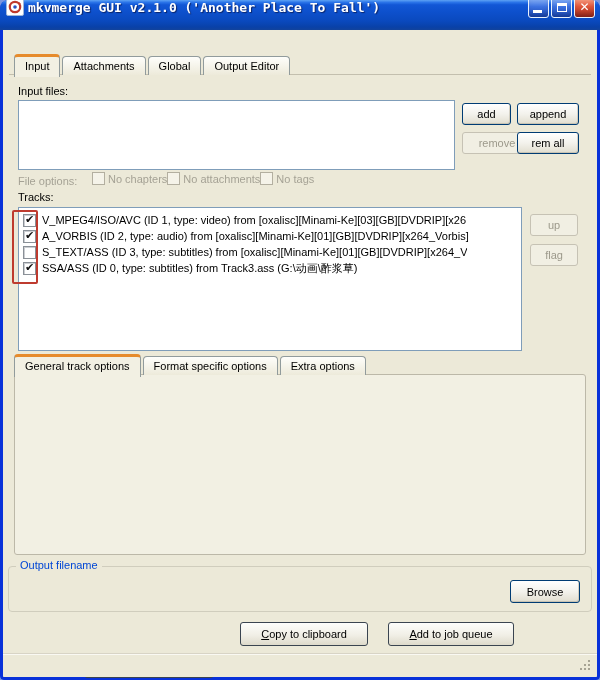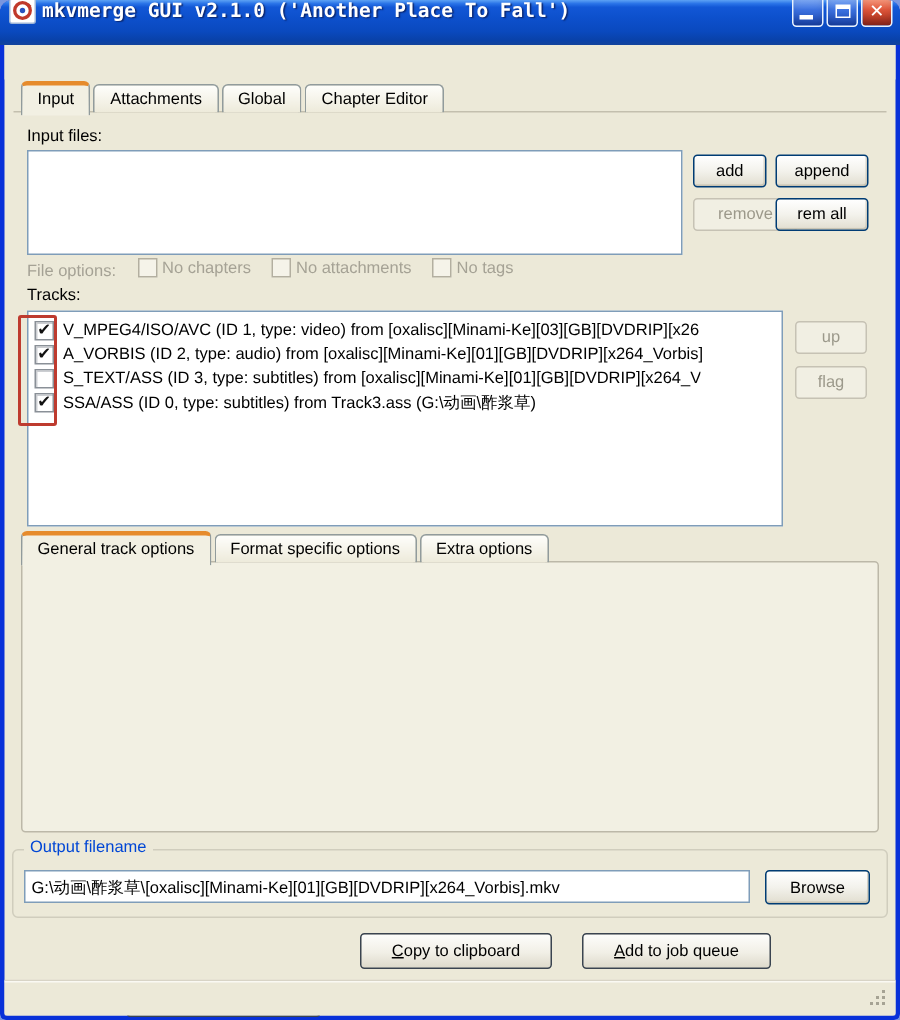--- a/index.html
+++ b/index.html
@@ -120,35 +120,35 @@
       <span class="menu-item"></span>
       <span class="menu-item"></span>
       <span class="menu-item"></span>
   </div>
 
   <div class="tabline"></div>
   <div class="tabrow tabrow-main">
     <span class="xtab active">Input</span>
     <span class="xtab">Attachments</span>
     <span class="xtab">Global</span>
-    <span class="xtab">Chapter Editor</span>
+    <span class="xtab">Output Editor</span>
   </div>
 
   <div class="lbl" style="left:18px;top:85px;">Input files:</div>
   <div class="listbox" style="left:18px;top:100px;width:437px;height:70px;">
     <div class="fileline"></div>
       <div class="fileline"></div>
   </div>
   <div class="btn" style="left:462px;top:103px;width:49px;height:22px;">add</div>
   <div class="btn" style="left:517px;top:103px;width:62px;height:22px;">append</div>
   <div class="btn dis" style="left:462px;top:132px;width:70px;height:22px;">remove</div>
   <div class="btn" style="left:517px;top:132px;width:62px;height:22px;">rem all</div>
 
   <div class="lbl dis" style="left:18px;top:175px;">File options:</div>
-  <div style="position:absolute;left:92px;top:172px;display:flex;align-items:center;gap:14px;">
+  <div style="position:absolute;left:92px;top:172px;display:flex;align-items:center;">
     <span style="display:flex;align-items:center;gap:3px;">
         <span class="cb dis">
           <span class="check hidden-check">✔</span>
         </span>
         <span class="lbl dis" style="position:static;">No chapters</span>
       </span>
       <span style="display:flex;align-items:center;gap:3px;">
         <span class="cb dis">
           <span class="check hidden-check">✔</span>
         </span>
@@ -224,21 +224,20 @@
   <div class="lbl dis" style="left:22px;top:499px;">Tags:</div>
   <div class="field" style="left:128px;top:494px;width:364px;height:21px;"></div>
   <div class="btn dis" style="left:502px;top:494px;width:70px;height:21px;">Browse</div>
 
   <div class="lbl dis" style="left:22px;top:527px;">Timecodes:</div>
   <div class="field" style="left:128px;top:522px;width:364px;height:21px;"></div>
   <div class="btn dis" style="left:502px;top:522px;width:70px;height:21px;">Browse</div>
 
   <div class="groupbox"></div>
   <div class="groupbox-caption">Output filename</div>
-  <input class="textinput" style="left: 16px; top: 580px; width: 484px; height: 22px;" readonly="" value="G:\动画\酢浆草\[oxalisc][Minami-Ke][01][GB][DVDRIP][x264_Vorbis].mkv">
   <div class="btn" style="left:510px;top:580px;width:70px;height:23px;">Browse</div>
 
   <div class="abtn" style="left:84px;top:622px;width:130px;height:24px;margin-top:32px;"><span>Star</span><span class="key">t</span><span> muxing</span></div>
   <div class="abtn" style="left:240px;top:622px;width:128px;height:24px;"><span></span><span class="key">C</span><span>opy to clipboard</span></div>
   <div class="abtn" style="left:388px;top:622px;width:126px;height:24px;"><span></span><span class="key">A</span><span>dd to job queue</span></div>
 
   <div class="statusbar">
     <span class="grip"></span>
   </div>
 

